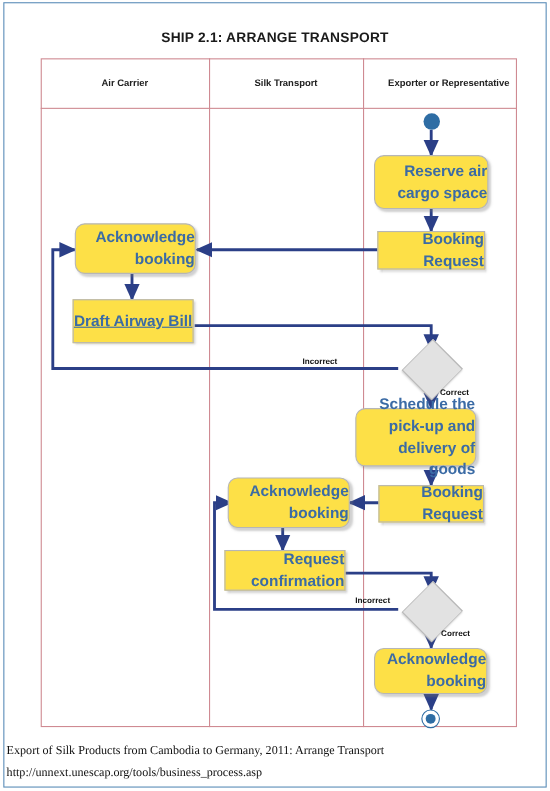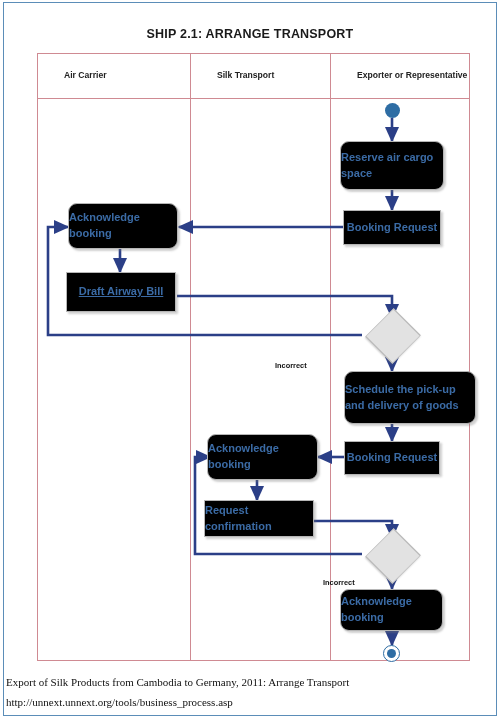--- a/index.html
+++ b/index.html
@@ -75,55 +75,54 @@
   }
   .lane-divider.d1 { left: 190px; }
   .lane-divider.d2 { left: 330px; }
 
   .lane-title {
     position: absolute;
     top: 53px;
     height: 46px;
     display: flex;
     align-items: center;
-    justify-content: flex-start;
+    justify-content: center;
     text-align: center;
     font-size: 8.6px;
     font-weight: bold;
     color: #222222;
     line-height: 1.35;
-    margin-left: 27px;
   }
   .lane-title.t0 { left: 37px;  width: 153px; }
   .lane-title.t1 { left: 190px; width: 140px; }
   .lane-title.t2 { left: 330px; width: 156px; }
 
   
   #connectors {
     position: absolute;
     left: 0;
     top: 0;
     width: 500px;
     height: 719px;
     pointer-events: none;
   }
 
   
   .node {
     position: absolute;
     box-sizing: border-box;
-    background: #000000;
+    background: #fde047;
     border: 1px solid #b6b6b6;
     color: #3b6ba5;
-    font-size: 11px;
+    font-size: 14px;
     font-weight: bold;
     display: flex;
     align-items: center;
     justify-content: center;
-    text-align: left;
+    text-align: right;
     line-height: 1.42;
     box-shadow: 2px 2px 2px rgba(120,120,120,0.35);
   }
   .node.action { border-radius: 9px; }
   .node.artifact { border-radius: 0; }
 
   
   .decision {
     position: absolute;
     width: 60px;
@@ -166,21 +165,20 @@
     background: #2e6da4;
   }
 
   
   .edge-label {
     position: absolute;
     font-size: 7.4px;
     font-weight: bold;
     color: #111111;
     white-space: nowrap;
-    margin-top: 37px;
   }
 
   
   .caption {
     position: absolute;
     left: 6px;
     width: 480px;
     font-family: "Liberation Serif", serif;
     font-size: 11px;
     color: #111111;
@@ -268,21 +266,21 @@
   <div class="node artifact" style="left:66px; top:272px; width:110px; height:40px;text-decoration:underline;">
     <span>Draft Airway Bill</span>
   </div>
 
   <div class="decision" style="left:362px; top:318px;">
     <div class="dia"></div>
   </div>
   <div class="edge-label" style="left:275px; top:324px;">Incorrect</div>
   <div class="edge-label" style="left:400px; top:352px;">Correct</div>
 
-  <div class="node action" style="left:344px; top:371px; width:132px; height:53px;">
+  <div class="node action" style="left:323px; top:371px; width:110px; height:53px;">
     <span>Schedule the pick-up and delivery of goods</span>
   </div>
 
   <div class="node artifact" style="left:344px; top:441px; width:96px; height:34px;">
     <span>Booking Request</span>
   </div>
 
   <div class="node action" style="left:207px; top:434px; width:111px; height:46px;">
     <span>Acknowledge booking</span>
   </div>
@@ -297,15 +295,15 @@
   <div class="edge-label" style="left:323px; top:541px;">Incorrect</div>
   <div class="edge-label" style="left:401px; top:571px;">Correct</div>
 
   <div class="node action" style="left:340px; top:589px; width:103px; height:42px;">
     <span>Acknowledge booking</span>
   </div>
 
   <div class="end-node" style="left:383px; top:645px;"></div>
 
   <div class="caption line1">Export of Silk Products from Cambodia to Germany, 2011: Arrange Transport</div>
-  <div class="caption line2">http://unnext.unnext.org/tools/business_process.asp</div>
+  <div class="caption line2">http://unnext.unescap.org/tools/business_process.asp</div>
 
 </div>
 
 </body></html>

